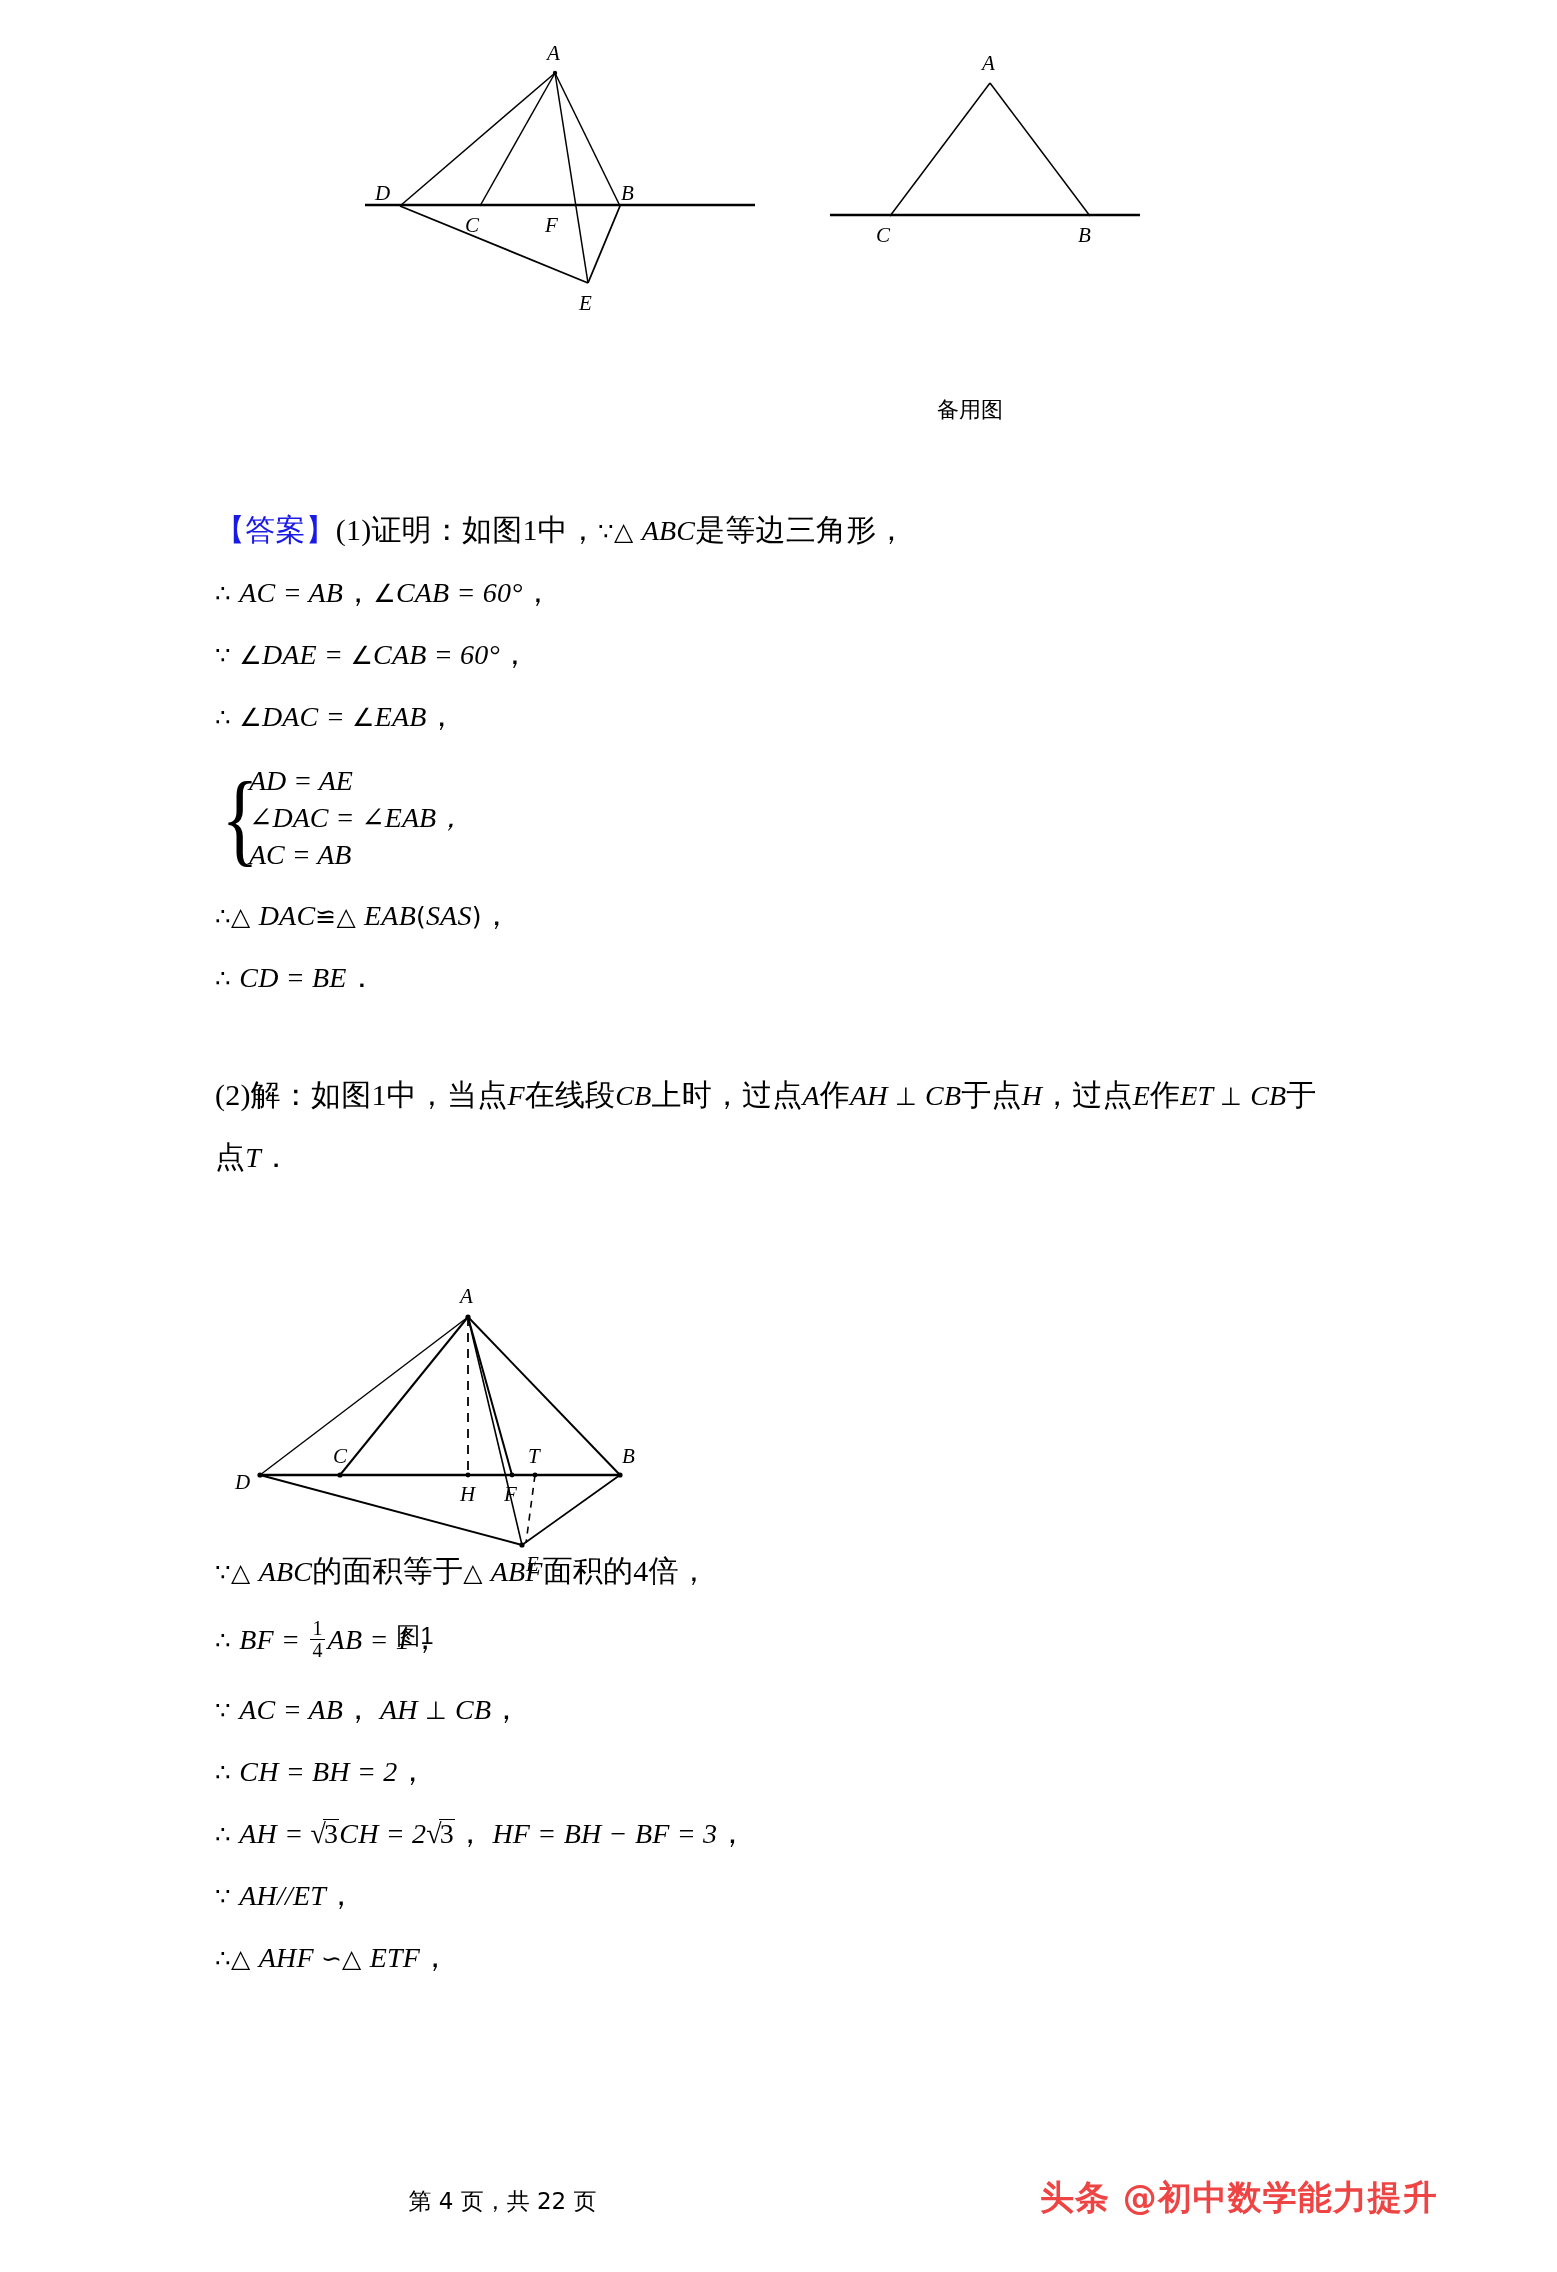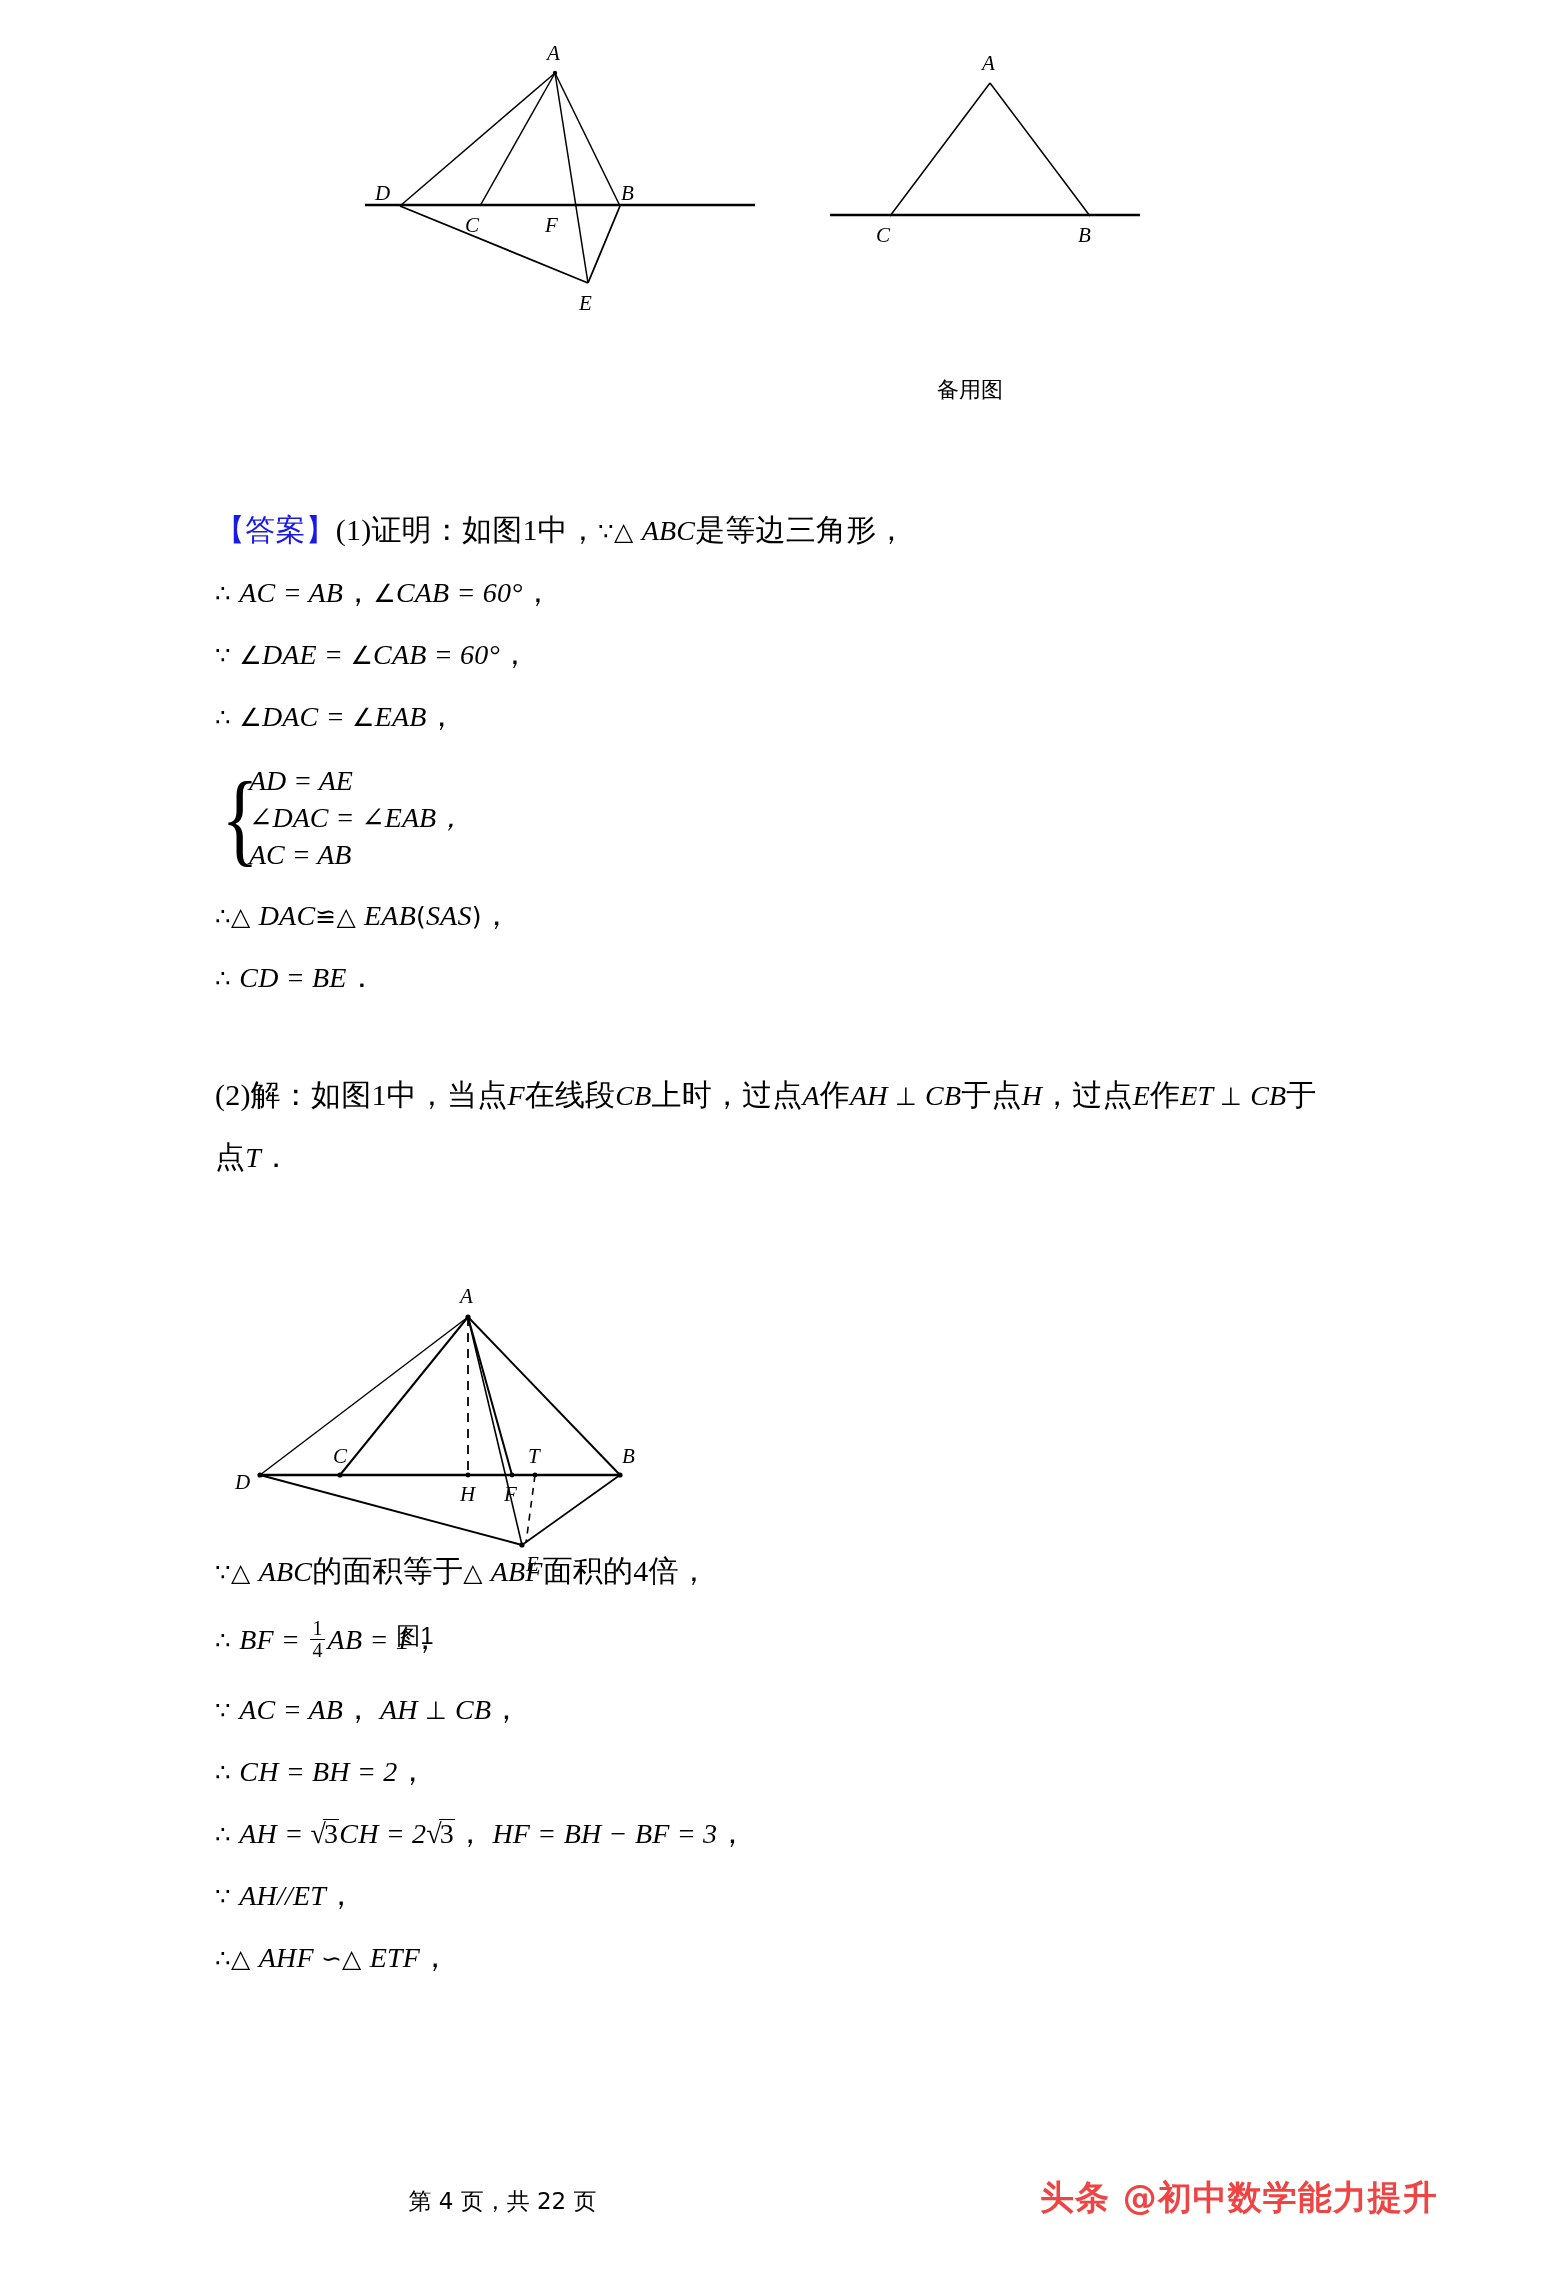--- a/index.html
+++ b/index.html
@@ -47,21 +47,21 @@
   }
   .fig-caption {
     font-family: "Liberation Sans", "DejaVu Sans", sans-serif;
     font-size: 22px;
     text-align: center;
     color: #000;
   }
   .cap-beiyongtu {
     position: absolute;
     left: 820px;
-    top: 345px;
+    top: 365px;
     width: 300px;
     text-align: center;
   }
   .cap-tu1 {
     position: absolute;
     left: 355px;
     top: 1620px;
     width: 120px;
     text-align: center;
     font-size: 24px;

